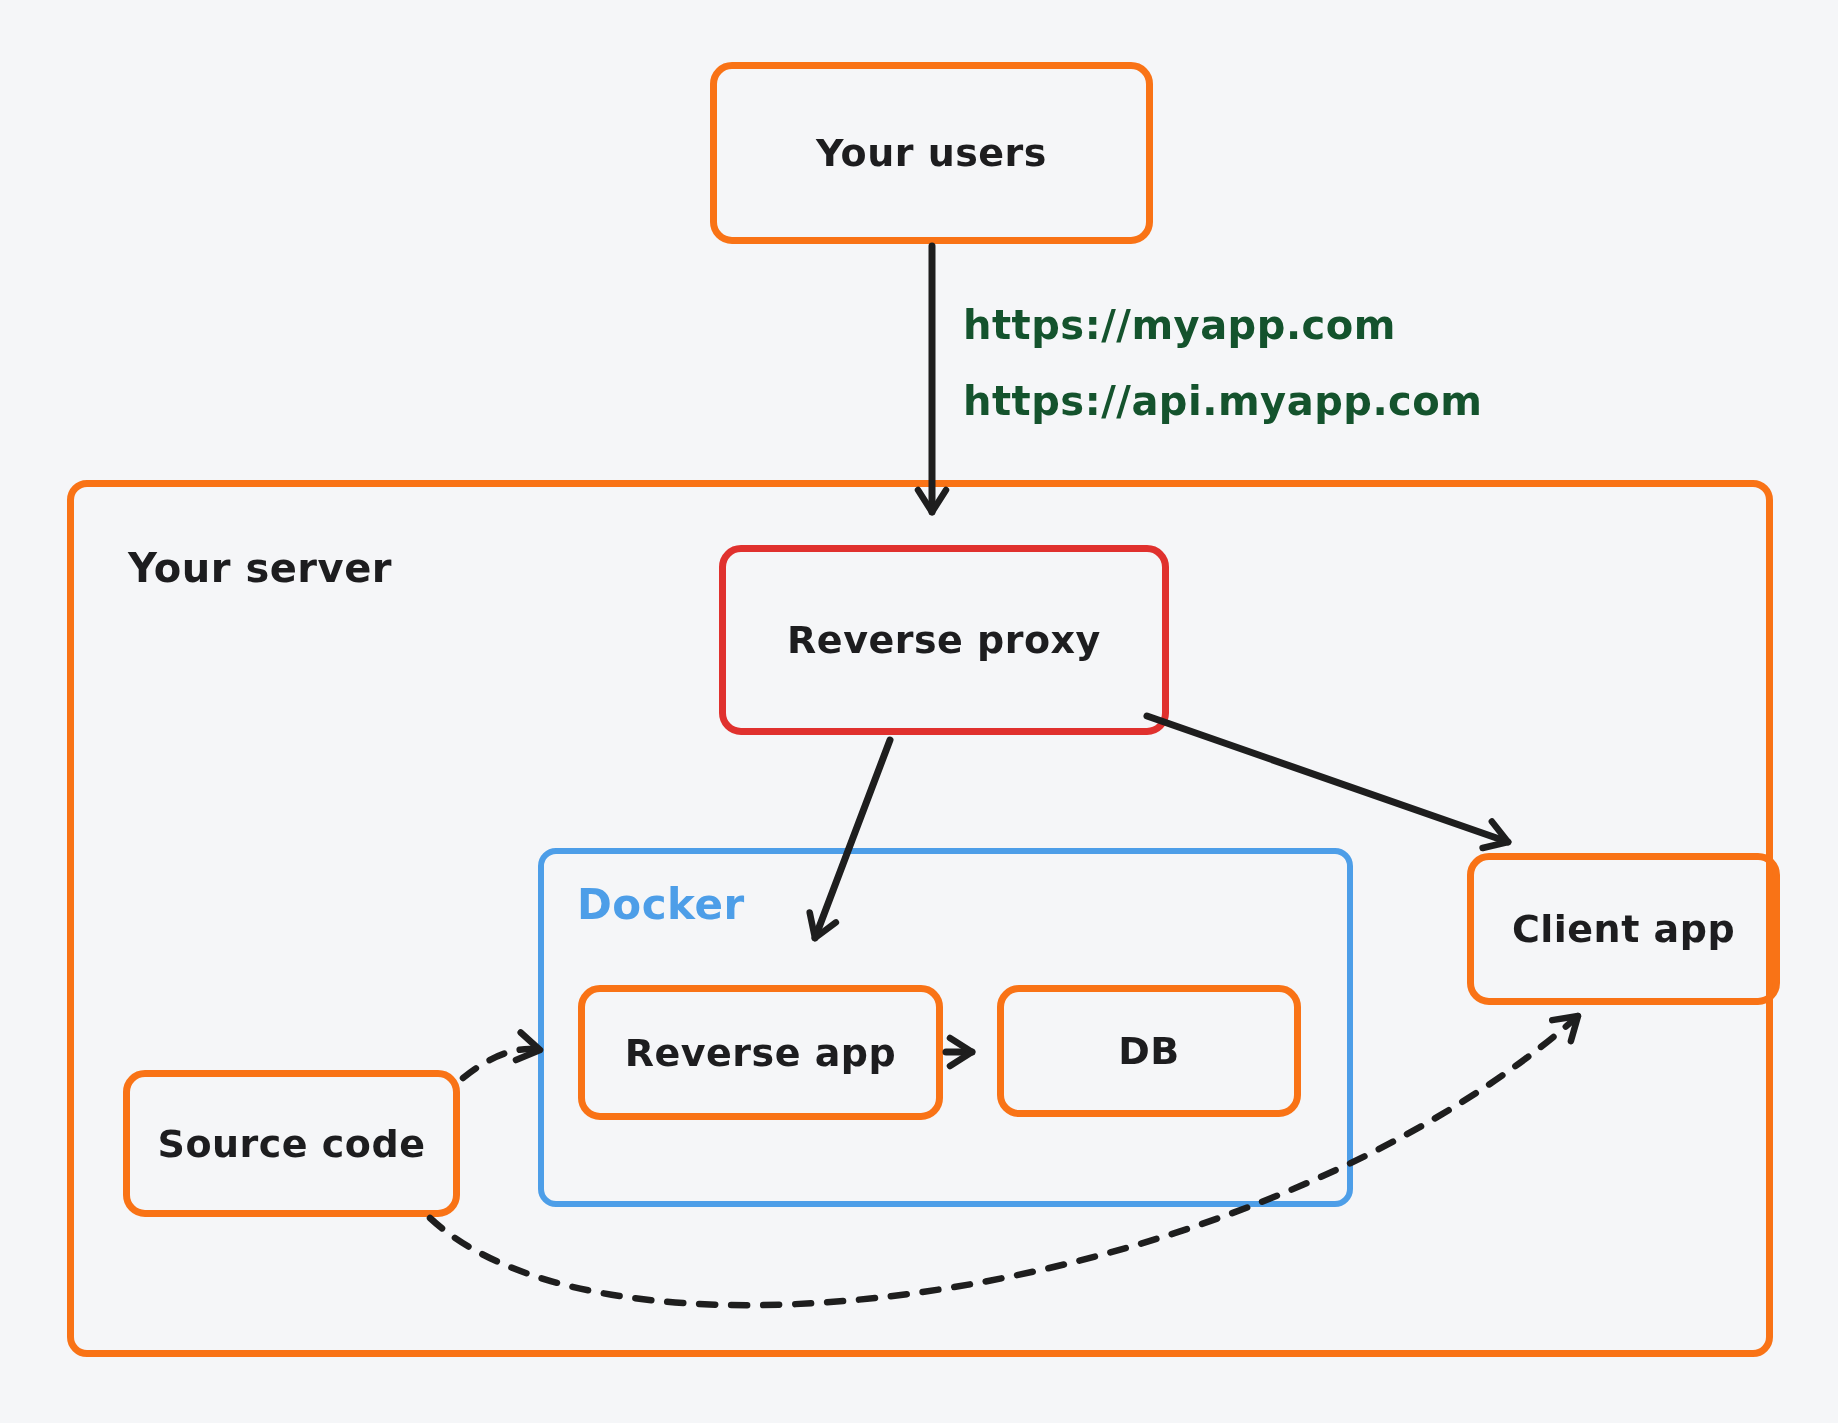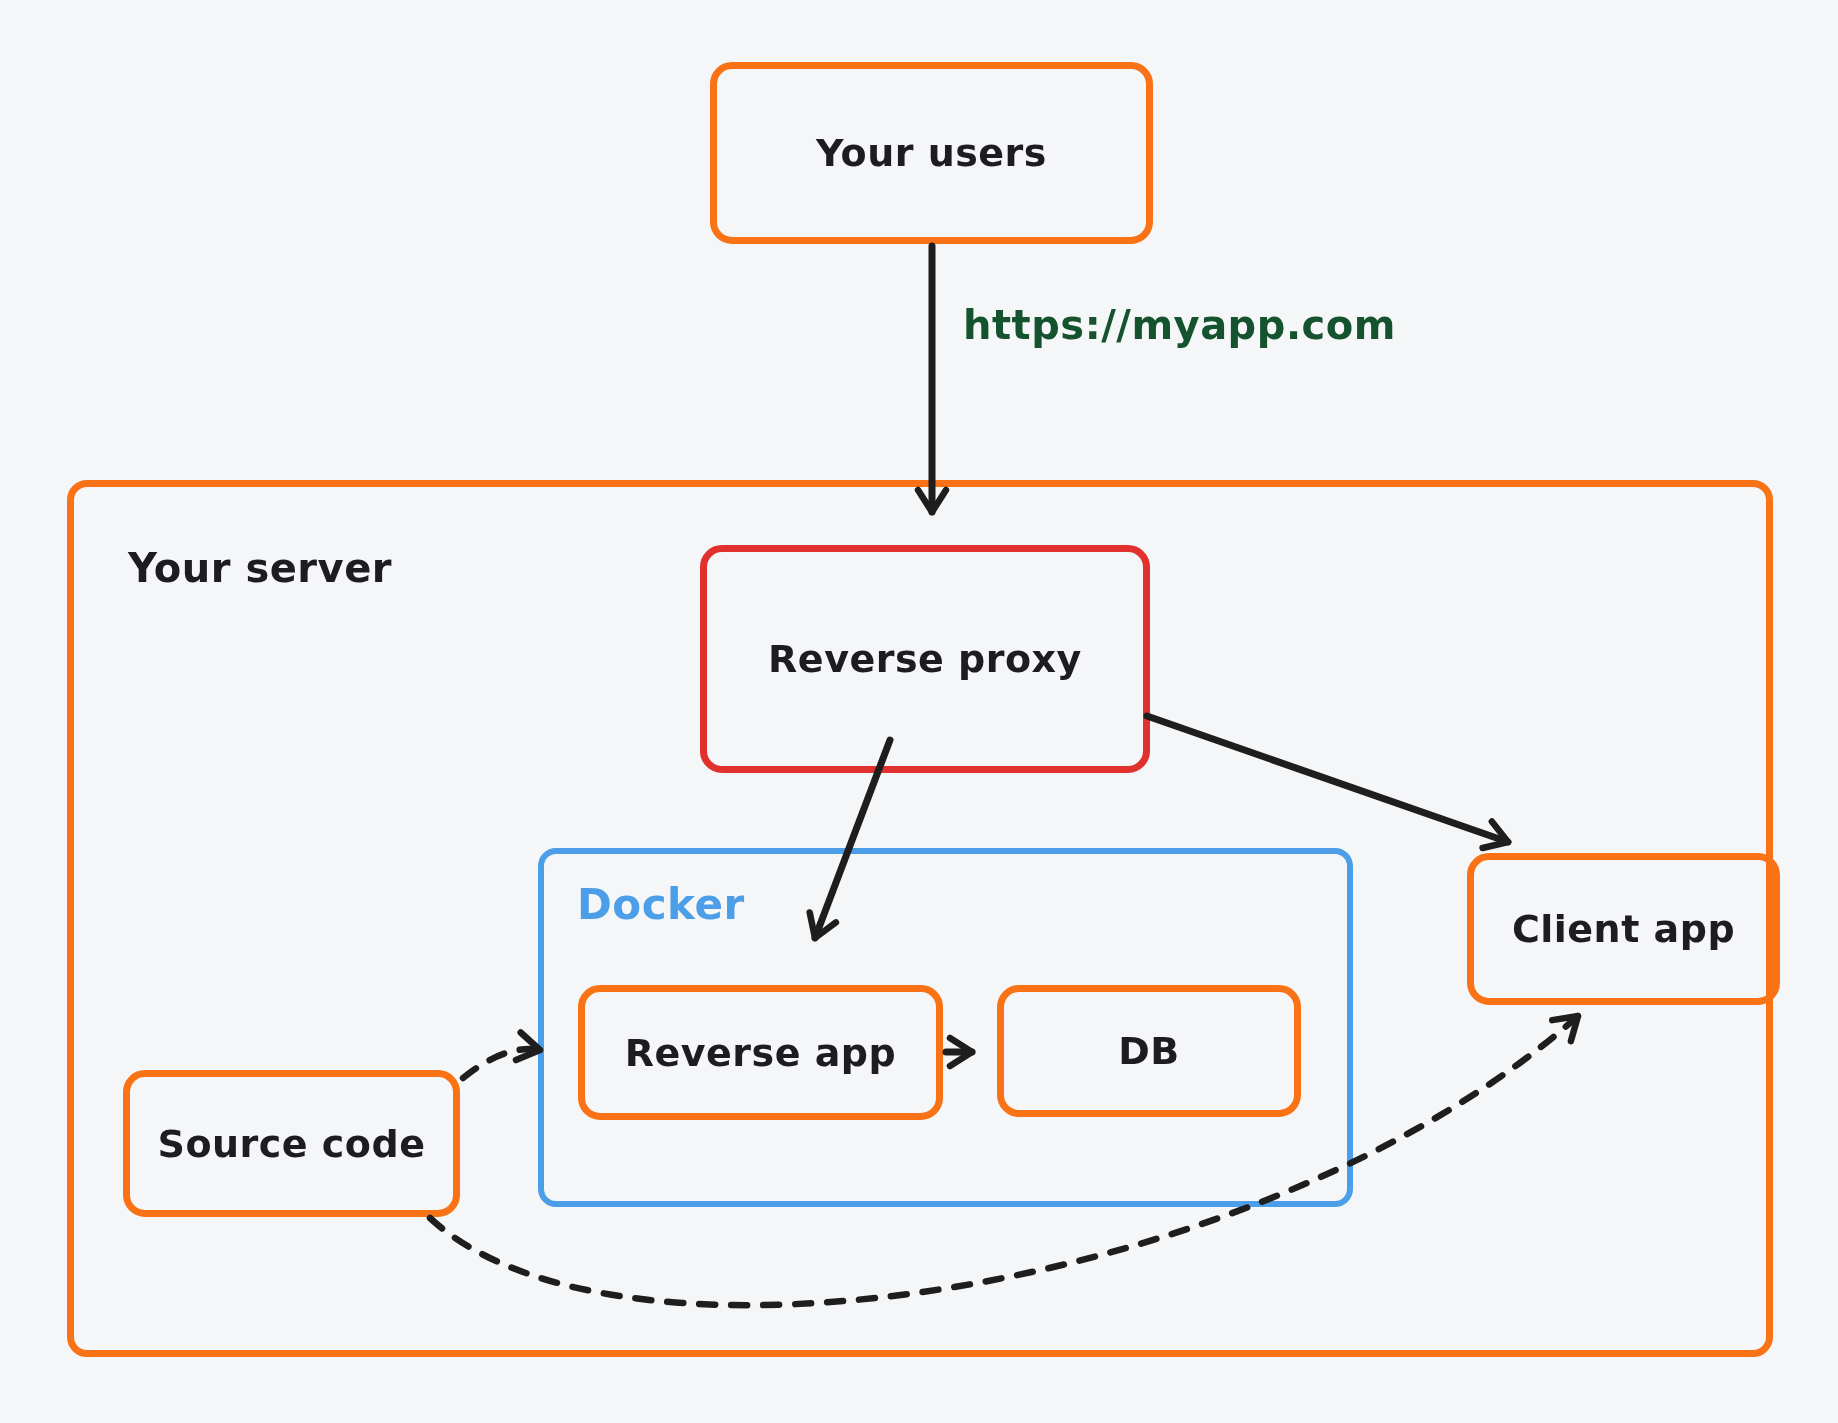--- a/index.html
+++ b/index.html
@@ -30,21 +30,21 @@
   }
   .edge-label{
     position:absolute;
     font-size:40px;font-weight:bold;letter-spacing:0.5px;
     white-space:nowrap;color:#14532d;
   }
   #arrows{position:absolute;left:0;top:0;pointer-events:none;}
   
   #box-your-users   {left:710px; top:62px;  width:443px; height:182px;}
   #box-your-server  {left:67px;  top:480px; width:1706px;height:877px; border-radius:20px;}
-  #box-reverse-proxy{left:700px; top:545px; width:450px; height:228px; border-color:#e0312e;text-align:right;}
+  #box-reverse-proxy{left:719px; top:545px; width:450px; height:190px; border-color:#e0312e;text-align:right;}
   #box-docker       {left:538px; top:848px; width:815px; height:359px; border-color:#4d9ee8; border-width:6px; border-radius:18px;}
   #box-server-app   {left:578px; top:985px; width:365px; height:135px;}
   #box-db           {left:983px; top:985px; width:304px; height:132px;margin-left:14px;}
   #box-client-app   {left:1420px;top:853px; width:313px; height:152px;margin-left:47px;}
   #box-source-code  {left:123px; top:1070px;width:337px; height:147px;}
   #label-your-server{left:128px; top:545px;}
   #label-docker     {left:577px; top:880px; color:#4d9ee8; font-size:42px;}
   #label-url-1      {left:963px; top:302px;}
   #label-url-2      {left:963px; top:378px;}
 </style>
@@ -77,20 +77,21 @@
 
   <div class="node" id="box-client-app">
     <span class="node-label">Client app</span>
   </div>
 
   <div class="node" id="box-source-code">
     <span class="node-label">Source code</span>
   </div>
 
   <span class="edge-label" id="label-url-1">https://myapp.com</span>
+  <span class="edge-label" id="label-url-2">https://api.myapp.com</span>
 
   <svg id="arrows" width="1838" height="1423" viewBox="0 0 1838 1423">
     <defs>
       <marker id="ah" markerUnits="userSpaceOnUse" markerWidth="56" markerHeight="56" viewBox="-28 -28 56 56" refX="0" refY="0" orient="auto">
         <path d="M -22 -14 L 0 0 L -22 14" fill="none" stroke="#1e1e1e" stroke-width="6.5" stroke-linecap="round" stroke-linejoin="round"></path>
       </marker>
     </defs>
 
     <path d="M 932 246 L 932 512" fill="none" stroke="#1e1e1e" stroke-width="7" stroke-linecap="round" marker-end="url(#ah)"></path>
 

